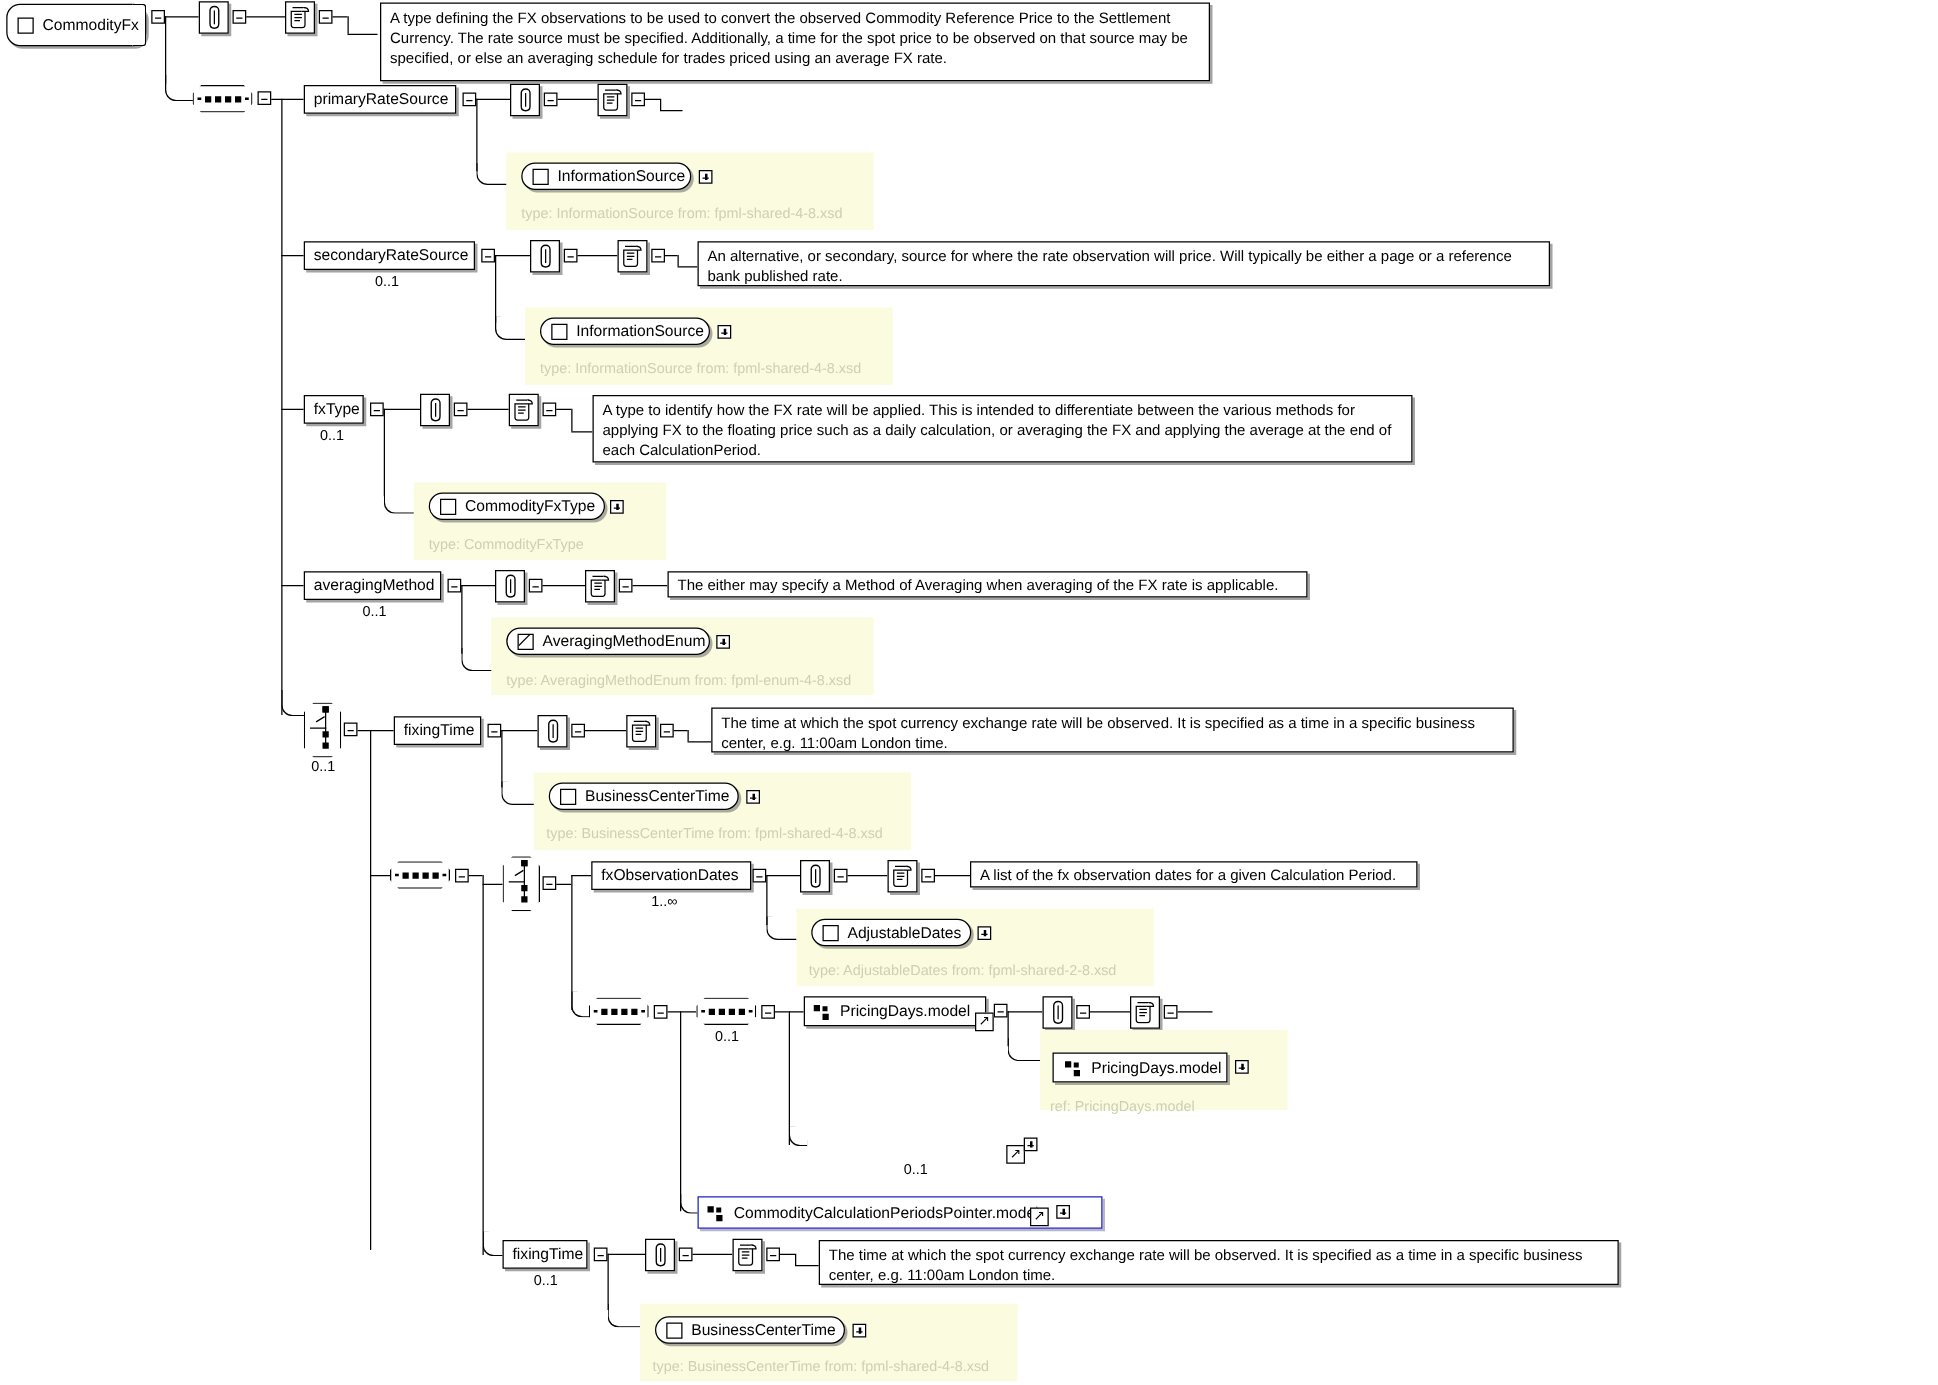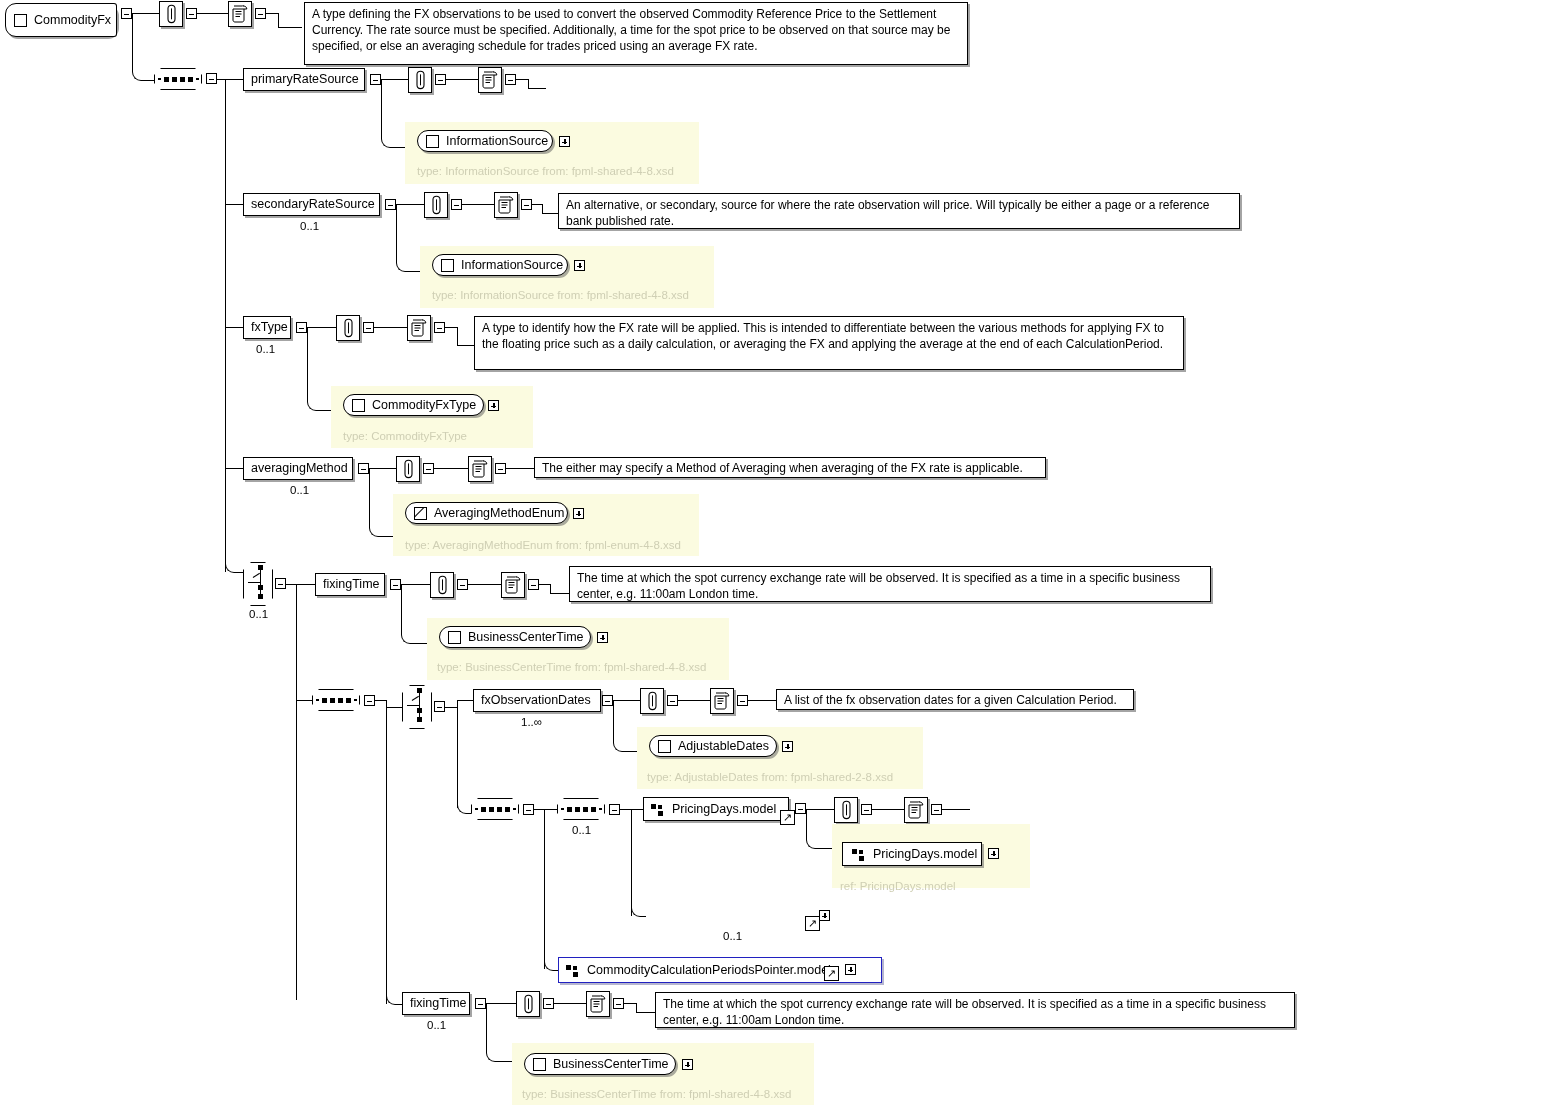--- a/index.html
+++ b/index.html
@@ -327,21 +327,21 @@
     <svg width="16" height="18" viewBox="0 0 16 18">
       <path d="M2 1 L12 1 L12 15 C12 16.3 11 17 10 17 L3 17 C1.8 17 1 16.2 1 15 L1 4 L9 4" fill="#fff" stroke="#000" stroke-width="1"></path>
       <path d="M3.5 6.5 L9.5 6.5 M3.5 9 L9.5 9 M3.5 11.5 L8 11.5" stroke="#000" stroke-width="1"></path>
       <path d="M11 1 C13.5 1 14.8 2.2 14.8 4 L9 4" fill="#fff" stroke="#000" stroke-width="1"></path>
     </svg>
   </div>
   <div class="tgl" style="left:434px;top:322px;"></div>
   <div class="ln h" style="left:445px;top:327px;width:12px;"></div>
   <div class="ln v" style="left:457px;top:327px;height:18px;"></div>
   <div class="ln h" style="left:457px;top:345px;width:17px;"></div>
-  <div class="doc" style="left:474px;top:316px;width:710px;height:54px;">A type to identify how the FX rate will be applied. This is intended to differentiate between the various methods for applying FX to the floating price such as a daily calculation, or averaging the FX and applying the average at the end of each CalculationPeriod.</div>
+  <div class="doc" style="left:474px;top:316px;width:656px;height:54px;">A type to identify how the FX rate will be applied. This is intended to differentiate between the various methods for applying FX to the floating price such as a daily calculation, or averaging the FX and applying the average at the end of each CalculationPeriod.</div>
 
   <div class="ln v" style="left:307px;top:327px;height:70px;"></div>
   <div class="elbow bl" style="left:307px;top:392px;width:24px;height:18px;"></div>
   <div class="typepanel" style="left:331px;top:386px;width:202px;height:62px;"></div>
   <div class="capsule" style="left:343px;top:394px;width:141px;">
     <span class="sqglyph"></span>
     <span>CommodityFxType</span>
   </div>
   <div class="tgl plus" style="left:488px;top:400px;"></div>
   <div class="typefoot" style="left:343px;top:430px;">type: CommodityFxType</div>

